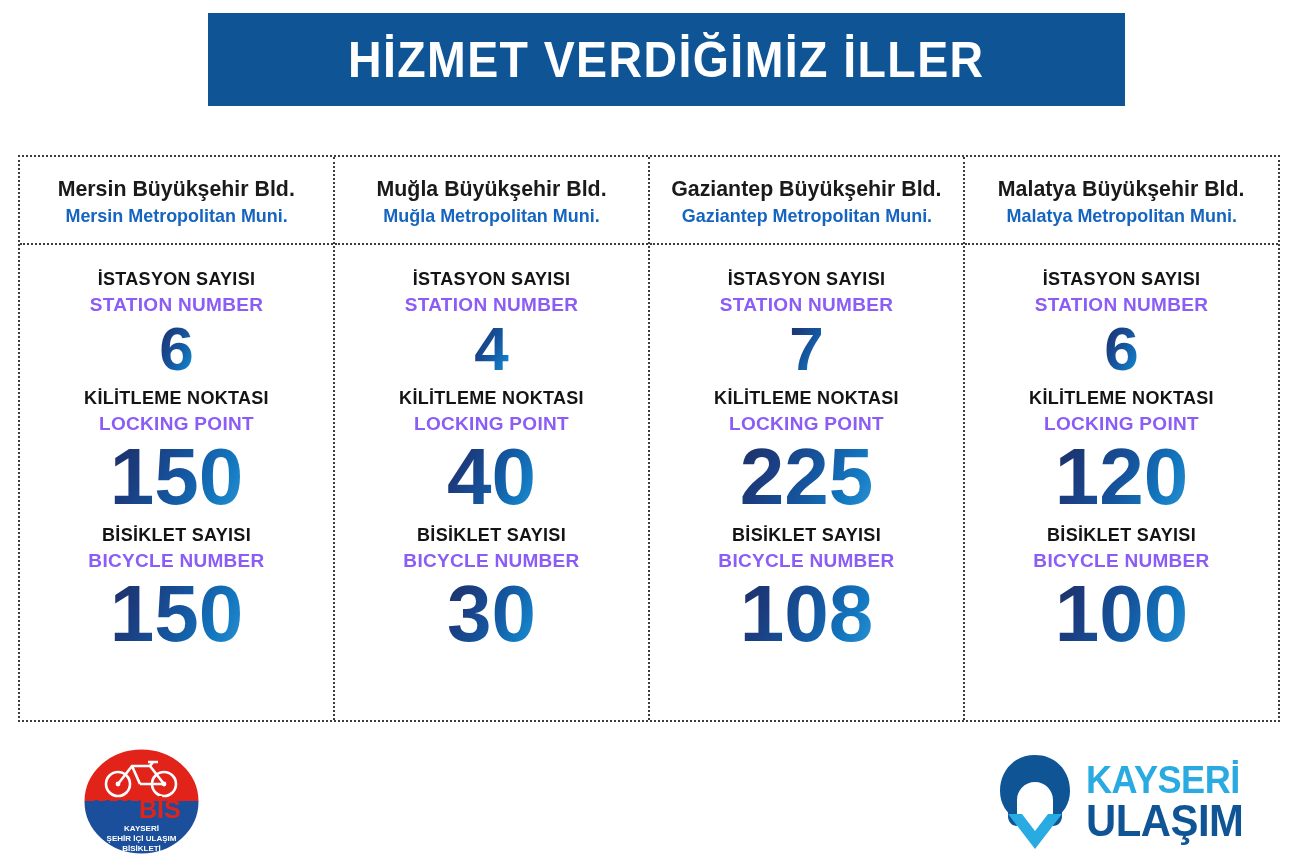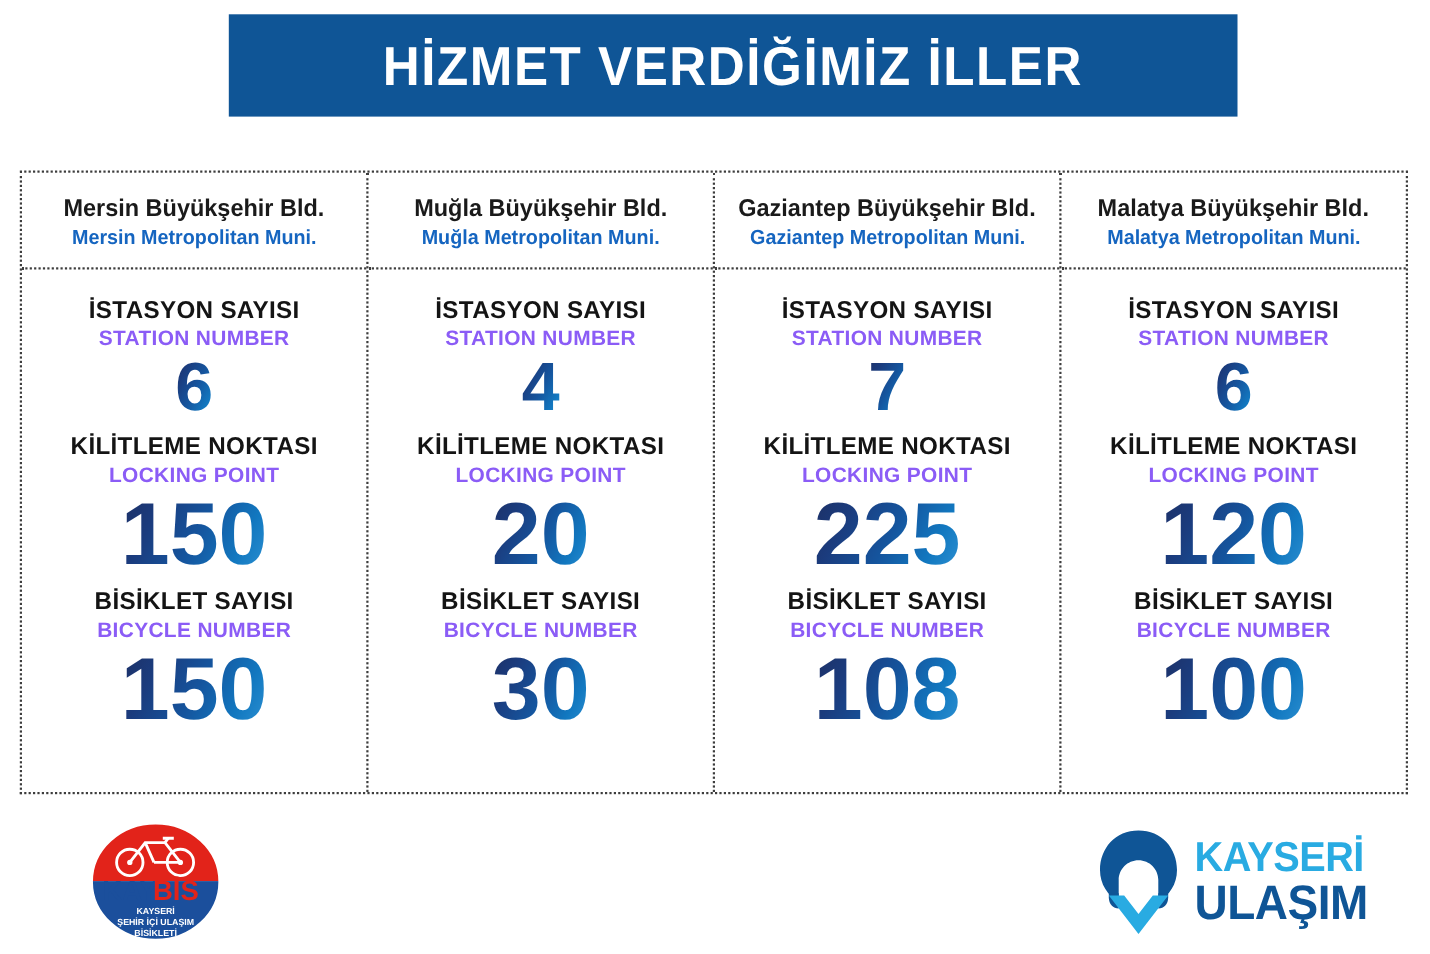--- a/index.html
+++ b/index.html
@@ -101,21 +101,21 @@
   .stat {
     display: flex;
     flex-direction: column;
     align-items: center;
     width: 100%;
   }
   .stat + .stat { margin-top: 10px; }
 
   .stat-tr {
     color: #141414;
-    font-size: 22px;
+    font-size: 18px;
     font-weight: bold;
     letter-spacing: 0.3px;
     line-height: 1.1;
     white-space: nowrap;
   }
   .stat-en {
     color: #8b5cf6;
     font-size: 19px;
     font-weight: bold;
     letter-spacing: 0.3px;
@@ -230,21 +230,21 @@
     </div>
     <div class="col-body">
       <div class="stat stat-station">
         <div class="stat-tr">İSTASYON SAYISI</div>
         <div class="stat-en">STATION NUMBER</div>
         <div class="stat-value v-station">4</div>
       </div>
       <div class="stat stat-lock">
         <div class="stat-tr">KİLİTLEME NOKTASI</div>
         <div class="stat-en">LOCKING POINT</div>
-        <div class="stat-value v-lock">20</div>
+        <div class="stat-value v-lock">40</div>
       </div>
       <div class="stat stat-bike">
         <div class="stat-tr">BİSİKLET SAYISI</div>
         <div class="stat-en">BICYCLE NUMBER</div>
         <div class="stat-value v-bike">30</div>
       </div>
     </div>
   </div>
 
   <div class="col">

